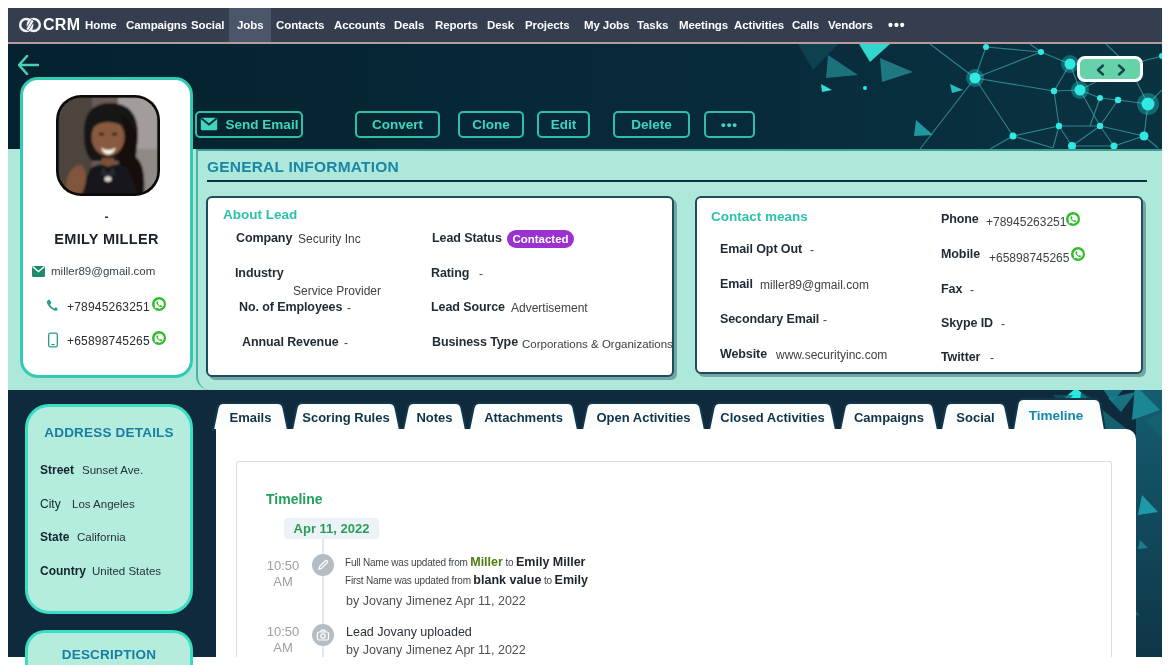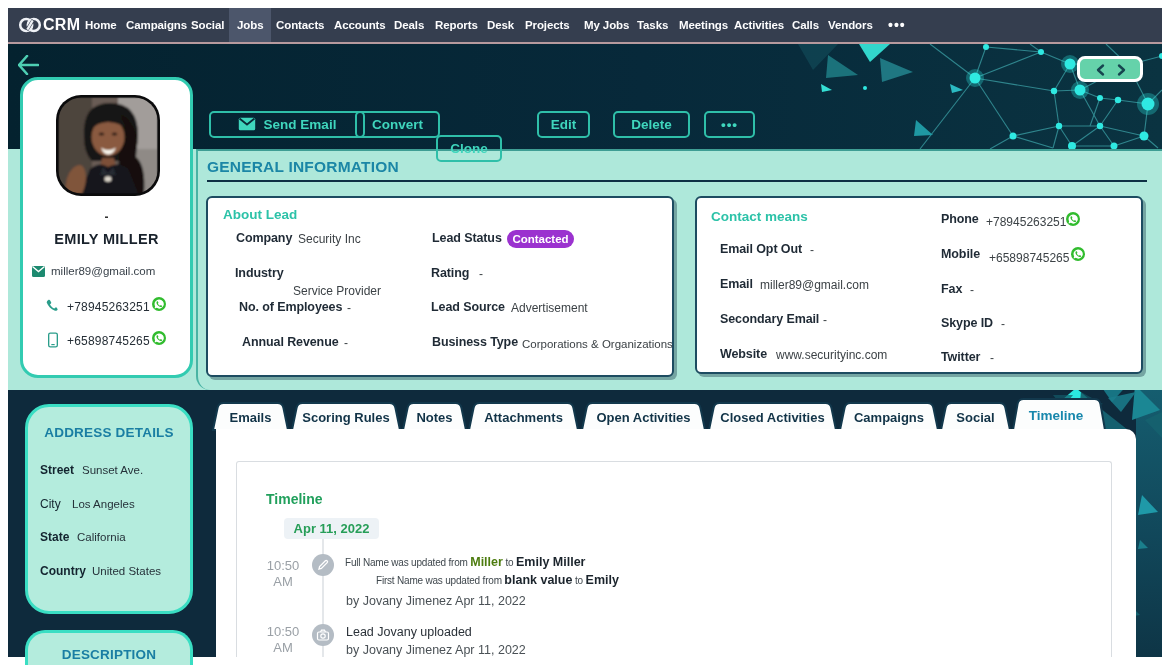--- a/index.html
+++ b/index.html
@@ -149,26 +149,26 @@
 <div id="gipanel"></div>
 <svg class="abs" style="left:18px;top:55px" width="21" height="20" viewBox="0 0 21 20">
   <path d="M9 1 L1 10 L9 19 M1 10 L20 10" fill="none" stroke="#4ecfb3" stroke-width="2.6" stroke-linecap="round" stroke-linejoin="round"></path>
 </svg>
 <div class="abs" style="left:1077px;top:56px;width:66px;height:26px;background:#65d2aa;border:3px solid #fff;border-radius:8px;">
   <svg class="abs" style="left:12px;top:4px" width="38" height="14" viewBox="0 0 38 14">
     <path d="M11 2.5 L6 7 L11 11.5" fill="none" stroke="#16444f" stroke-width="2.4" stroke-linecap="round" stroke-linejoin="round"></path>
     <path d="M27 2.5 L32 7 L27 11.5" fill="none" stroke="#16444f" stroke-width="2.4" stroke-linecap="round" stroke-linejoin="round"></path>
   </svg>
 </div>
-<div class="tbtn" style="left:209px;width:156px;"><svg style="margin:-2px 8px 0 0;vertical-align:middle" width="18" height="14" viewBox="0 0 18 14">
+<div class="tbtn" style="left:195px;width:108px;"><svg style="margin:-2px 8px 0 0;vertical-align:middle" width="18" height="14" viewBox="0 0 18 14">
       <rect x="0.8" y="0.8" width="16.4" height="12.4" rx="1.5" fill="#3fd6bd"></rect>
       <path d="M1.5 1.5 L9 7.5 L16.5 1.5" fill="none" stroke="#0a2c38" stroke-width="1.8"></path>
     </svg>Send Email</div>
 <div class="tbtn" style="left:355px;width:85px;">Convert</div>
-<div class="tbtn" style="left:436px;width:66px;margin-top:24px;">Clone</div>
+<div class="tbtn" style="left:458px;width:66px;">Clone</div>
 <div class="tbtn" style="left:537px;width:53px;">Edit</div>
 <div class="tbtn" style="left:613px;width:77px;">Delete</div>
 <div class="tbtn" style="left:704px;width:51px;letter-spacing:1px">•••</div>
 
 <div class="pcard">
   <svg class="abs" style="left:33px;top:15px" width="104" height="102" viewBox="0 0 104 102">
     <defs>
       <clipPath id="phc">
           <rect x="2.5" y="2.5" width="99" height="96" rx="23"></rect>
         </clipPath>
@@ -326,21 +326,21 @@
 <div class="abs" style="left:236px;top:461px;width:876px;height:196px;background:#fff;border:1px solid #d9dde1;border-radius:3px 3px 0 0;border-bottom:none;"></div>
 <div class="abs" style="left:266px;top:491px;color:#21a05c;font-size:14px;font-weight:bold">Timeline</div>
 <div class="abs" style="left:322px;top:539px;width:2px;height:118px;background:#e4e7ea"></div>
 <div class="abs" style="left:284px;top:518px;width:95px;height:21px;background:#edf2f6;border-radius:4px;color:#279e58;font-size:13px;font-weight:bold;text-align:center;line-height:21px;">Apr 11, 2022</div>
 <div class="abs" style="left:264px;top:558px;width:38px;text-align:center;color:#9aa0a6;font-size:13px;line-height:16px">10:50<br>AM</div>
 <svg class="abs" style="left:312px;top:554px" width="22" height="22" viewBox="0 0 22 22">
     <circle cx="11" cy="11" r="11" fill="#b4bcc4"></circle>
     <path d="M7 15 L7.6 12.6 L13.4 6.8 Q14.2 6 15 6.8 L15.2 7 Q16 7.8 15.2 8.6 L9.4 14.4 Z" fill="none" stroke="#fff" stroke-width="1.3"></path>
   </svg>
 <div class="abs" style="left:345px;top:555px;color:#3f474d;font-size:10px;letter-spacing:-0.2px;">Full Name was updated from <span style="font-size:12.5px;font-weight:bold;color:#4d7c0f;letter-spacing:0">Miller</span> to <span style="font-size:12.5px;font-weight:bold;color:#1b242c;letter-spacing:0">Emily Miller</span></div>
-<div class="abs" style="left:345px;top:573px;color:#3f474d;font-size:10px;letter-spacing:-0.2px;margin-left:31px;">First Name was updated from <span style="font-size:12.5px;font-weight:bold;color:#1b242c;letter-spacing:0">blank value</span> to <span style="font-size:12.5px;font-weight:bold;color:#1b242c;letter-spacing:0">Emily</span></div>
+<div class="abs" style="left:345px;top:573px;color:#3f474d;font-size:10px;letter-spacing:-0.2px;">First Name was updated from <span style="font-size:12.5px;font-weight:bold;color:#1b242c;letter-spacing:0">blank value</span> to <span style="font-size:12.5px;font-weight:bold;color:#1b242c;letter-spacing:0">Emily</span></div>
 <div class="abs" style="left:346px;top:594px;color:#4a5156;font-size:12.5px;">by Jovany Jimenez Apr 11, 2022</div>
 <div class="abs" style="left:264px;top:624px;width:38px;text-align:center;color:#9aa0a6;font-size:13px;line-height:16px">10:50<br>AM</div>
 <svg class="abs" style="left:312px;top:624px" width="22" height="22" viewBox="0 0 22 22">
     <circle cx="11" cy="11" r="11" fill="#b4bcc4"></circle>
     <rect x="5.5" y="8" width="11" height="8" rx="1.5" fill="none" stroke="#fff" stroke-width="1.2"></rect>
     <path d="M8.5 8 L9.5 6.2 L12.5 6.2 L13.5 8" fill="none" stroke="#fff" stroke-width="1.2"></path>
     <circle cx="11" cy="12" r="2.2" fill="none" stroke="#fff" stroke-width="1.2"></circle>
   </svg>
 <div class="abs" style="left:346px;top:625px;color:#2a3138;font-size:12.5px;">Lead Jovany uploaded</div>
 <div class="abs" style="left:346px;top:643px;color:#4a5156;font-size:12.5px;">by Jovany Jimenez Apr 11, 2022</div>

